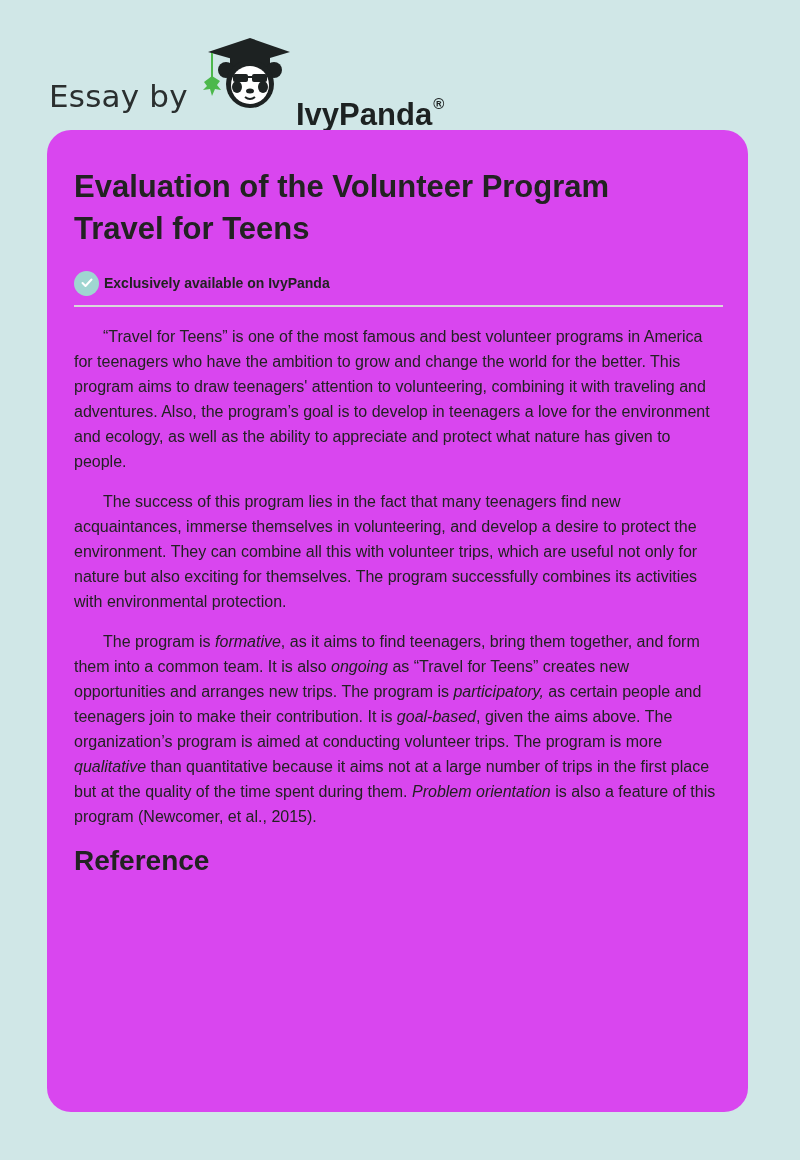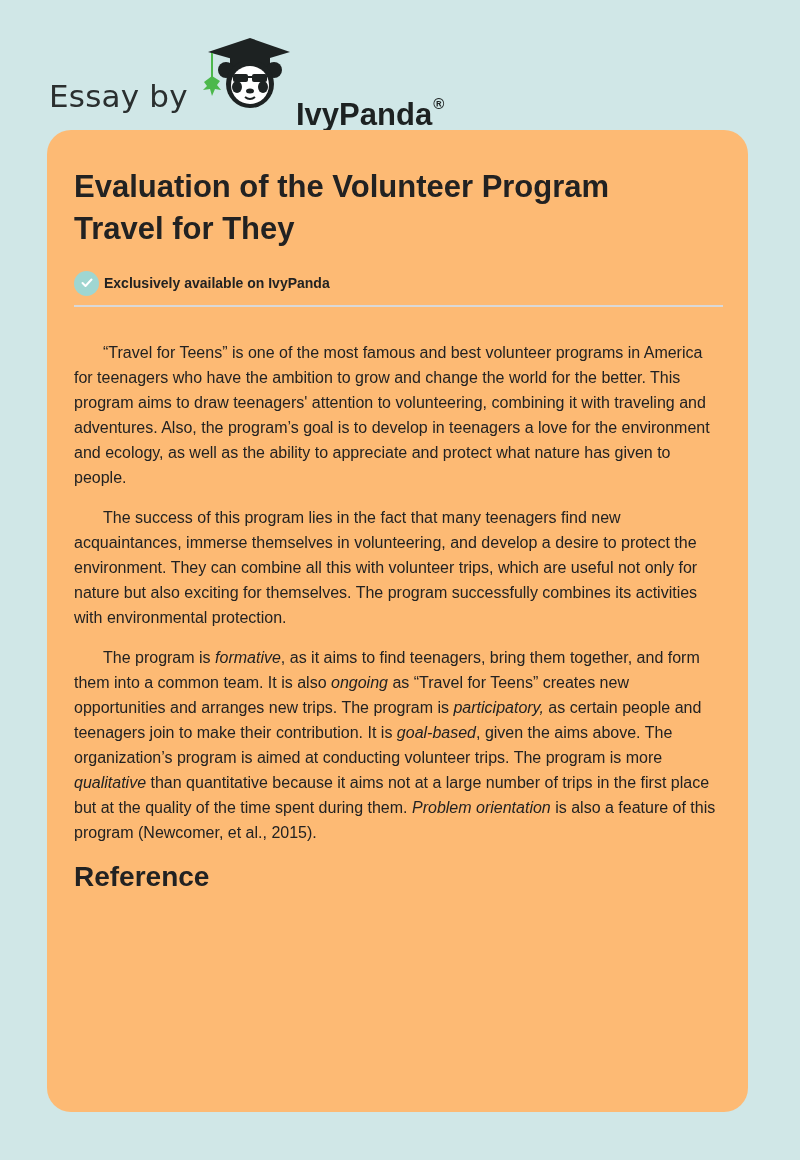--- a/index.html
+++ b/index.html
@@ -24,34 +24,34 @@
   }
   .brand {
     position: absolute; left: 296px; top: 55px;
     font-family: Liberation Sans, sans-serif;
     font-weight: bold; font-size: 31px; color: #1d2222; margin-top: 40px;
   }
   .brand sup { font-size: 15px; vertical-align: 16px; margin-left: 1px; }
   .card {
     position: absolute; left: 47px; top: 130px;
     width: 701px; height: 982px;
-    background: #fdba74; border-radius: 24px;
+    background: #d946ef; border-radius: 24px;
   }
   .content { position: absolute; left: 27px; top: 36px; width: 649px; }
   h1 {
     margin: 0; font-size: 31px; line-height: 42px; font-weight: bold; color: #222;
   }
   .exclusive { display: flex; align-items: center; margin-top: 20px; height: 26px; }
   .check {
     width: 25px; height: 25px; border-radius: 50%; background: #9fd6d1;
     display: flex; align-items: center; justify-content: center; margin-right: 5px;
   }
   .exclusive-text { font-size: 14px; font-weight: bold; color: #222; }
   .divider { height: 2px; background: #d9d9d9; margin-top: 9px; }
-  .body-text { margin-top: 33px; }
+  .body-text { margin-top: 17px; }
   p {
     margin: 0 0 15px 0; font-size: 16px; line-height: 25px;
     text-indent: 29px; color: #222;
   }
   h2 { margin: 12px 0 20px 0; font-size: 28px; line-height: 34px; font-weight: bold; color: #222; }
   sup.th { font-size: 9px; vertical-align: 7px; }
 </style>
 </head>
 <body>
 
@@ -83,21 +83,21 @@
       <path d="M45,63 Q50,67 55,63" stroke="#1d2222" stroke-width="2" fill="none"></path>
     </svg>
   </div>
   <div class="brand"><span>IvyPanda</span><sup>®</sup></div>
 </div>
 
 <div class="card">
   <div class="content">
     <h1>
       <span>Evaluation of the Volunteer Program</span><br>
-      <span>Travel for They</span>
+      <span>Travel for Teens</span>
     </h1>
     <div class="exclusive">
       <div class="check">
         <svg width="12" height="10" viewBox="0 0 12 10">
             <path d="M1.5,5 L4.5,8 L10.5,1.5" stroke="#ffffff" stroke-width="2" fill="none" stroke-linecap="round" stroke-linejoin="round"></path>
           </svg>
       </div>
       <span class="exclusive-text">Exclusively available on IvyPanda</span>
     </div>
     <div class="divider"></div>

